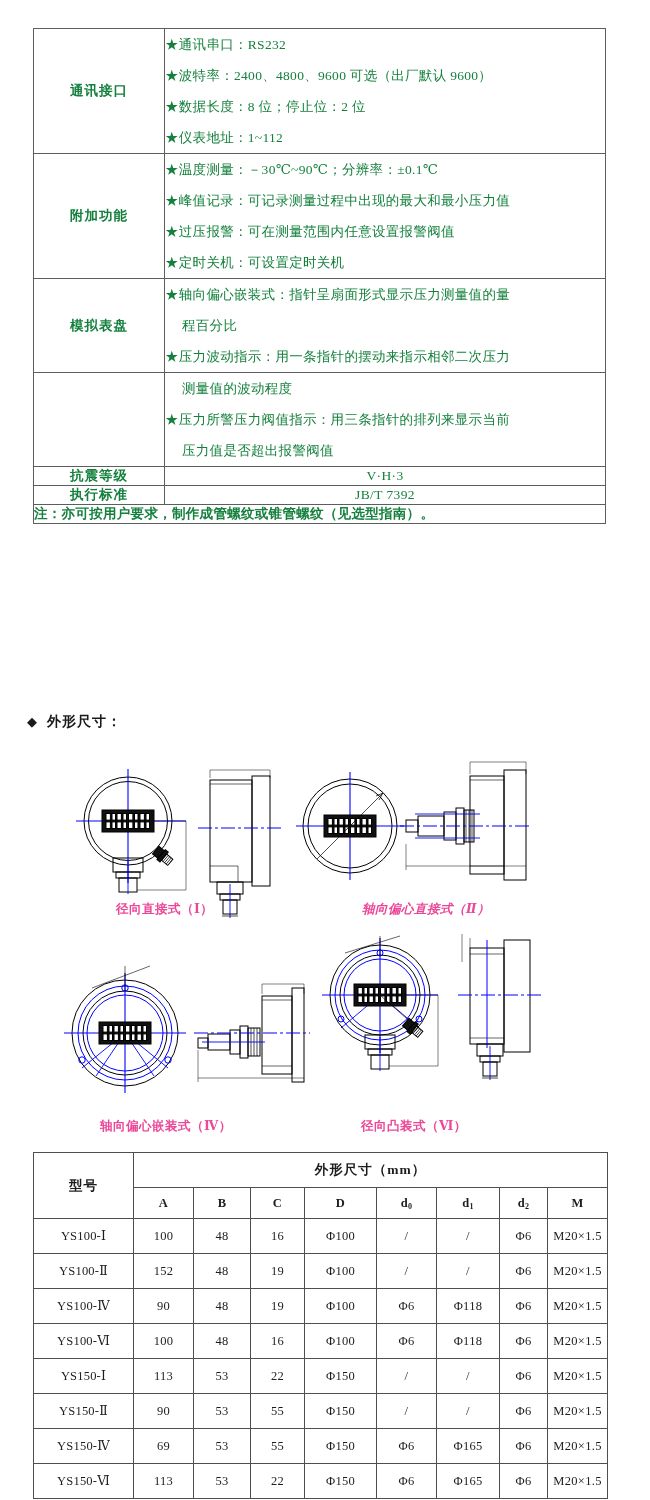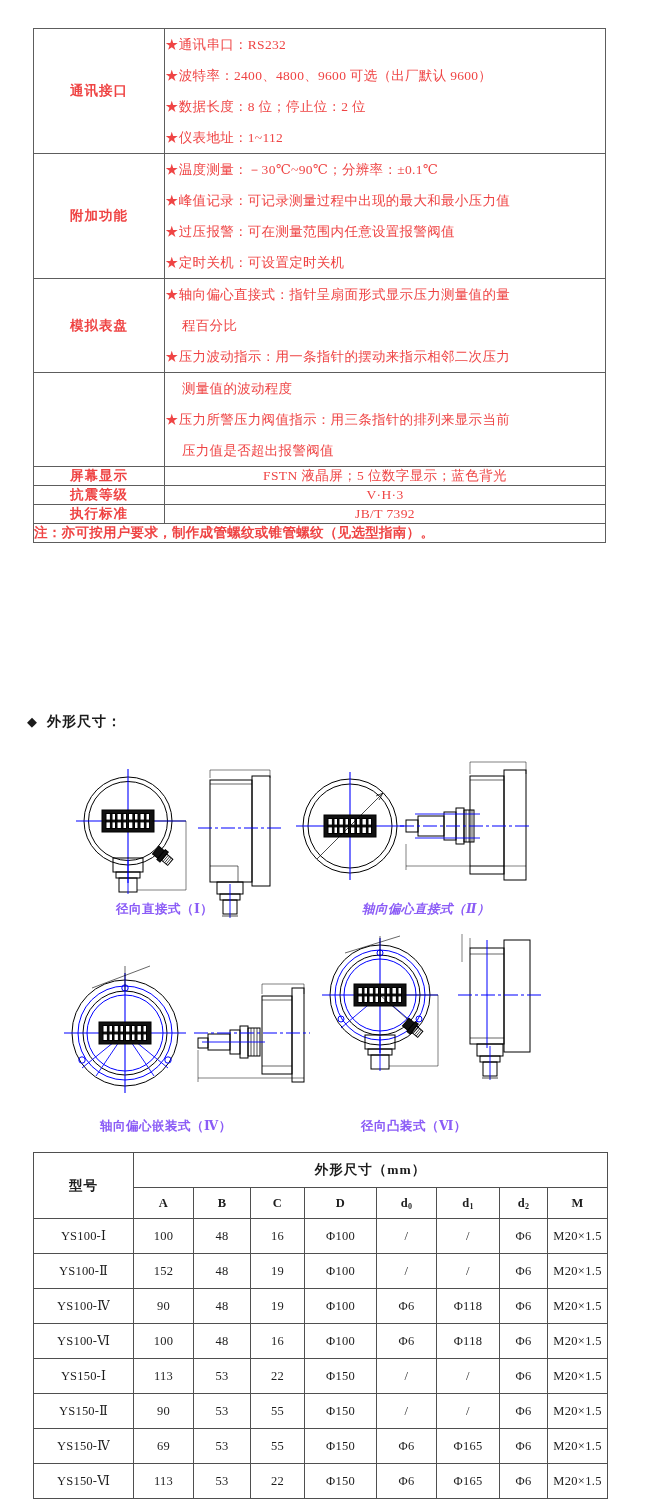--- a/index.html
+++ b/index.html
@@ -31,21 +31,21 @@
     top: 28px;
     width: 573px;
     border-collapse: collapse;
     table-layout: fixed;
   }
   .spec-table td {
     border: 1px solid #5d5d5d;
     padding: 0;
     vertical-align: middle;
     font-size: 13.5px;
-    color: #ef4444;
+    color: #15803d;
     margin-left: 16px;
   }
   .spec-label {
     width: 130px;
     text-align: center;
     letter-spacing: 1px;
     font-weight: 600;
     font-family: Liberation Mono, monospace;
   }
   .spec-value {
@@ -94,21 +94,21 @@
     top: 748px;
     width: 650px;
     height: 400px;
   }
   .dwg-caption {
     position: absolute;
     font-size: 12.5px;
     letter-spacing: .5px;
     font-weight: 600;
     white-space: nowrap;
-    color: #8b5cf6;
+    color: #ec4899;
   }
 
   
   .dim-table {
     position: absolute;
     left: 33px;
     top: 1152px;
     width: 574px;
     border-collapse: collapse;
     table-layout: fixed;
@@ -179,39 +179,35 @@
           <div class="spec-line">★温度测量：－30℃~90℃；分辨率：±0.1℃</div>
           <div class="spec-line">★峰值记录：可记录测量过程中出现的最大和最小压力值</div>
           <div class="spec-line">★过压报警：可在测量范围内任意设置报警阀值</div>
           <div class="spec-line">★定时关机：可设置定时关机</div>
         </td>
       </tr>
 
       <tr>
         <td class="spec-label">模拟表盘</td>
         <td class="spec-value">
-          <div class="spec-line">★轴向偏心直接式：指针呈扇面形式显示压力测量值的量</div>
+          <div class="spec-line">★轴向偏心嵌装式：指针呈扇面形式显示压力测量值的量</div>
           <div class="spec-line"><span class="ind"></span><span>程百分比</span></div>
           <div class="spec-line">★压力波动指示：用一条指针的摆动来指示相邻二次压力</div>
         </td>
       </tr>
 
       <tr>
         <td class="spec-label"></td>
         <td class="spec-value">
           <div class="spec-line"><span class="ind"></span><span>测量值的波动程度</span></div>
           <div class="spec-line">★压力所警压力阀值指示：用三条指针的排列来显示当前</div>
           <div class="spec-line"><span class="ind"></span><span>压力值是否超出报警阀值</span></div>
         </td>
       </tr>
 
-      <tr>
-        <td class="spec-label">屏幕显示</td>
-        <td class="spec-value-center">FSTN 液晶屏；5 位数字显示；蓝色背光</td>
-      </tr>
 
 
       <tr>
         <td class="spec-label">抗震等级</td>
         <td class="spec-value-center">V·H·3</td>
       </tr>
 
 
       <tr>
         <td class="spec-label">执行标准</td>

